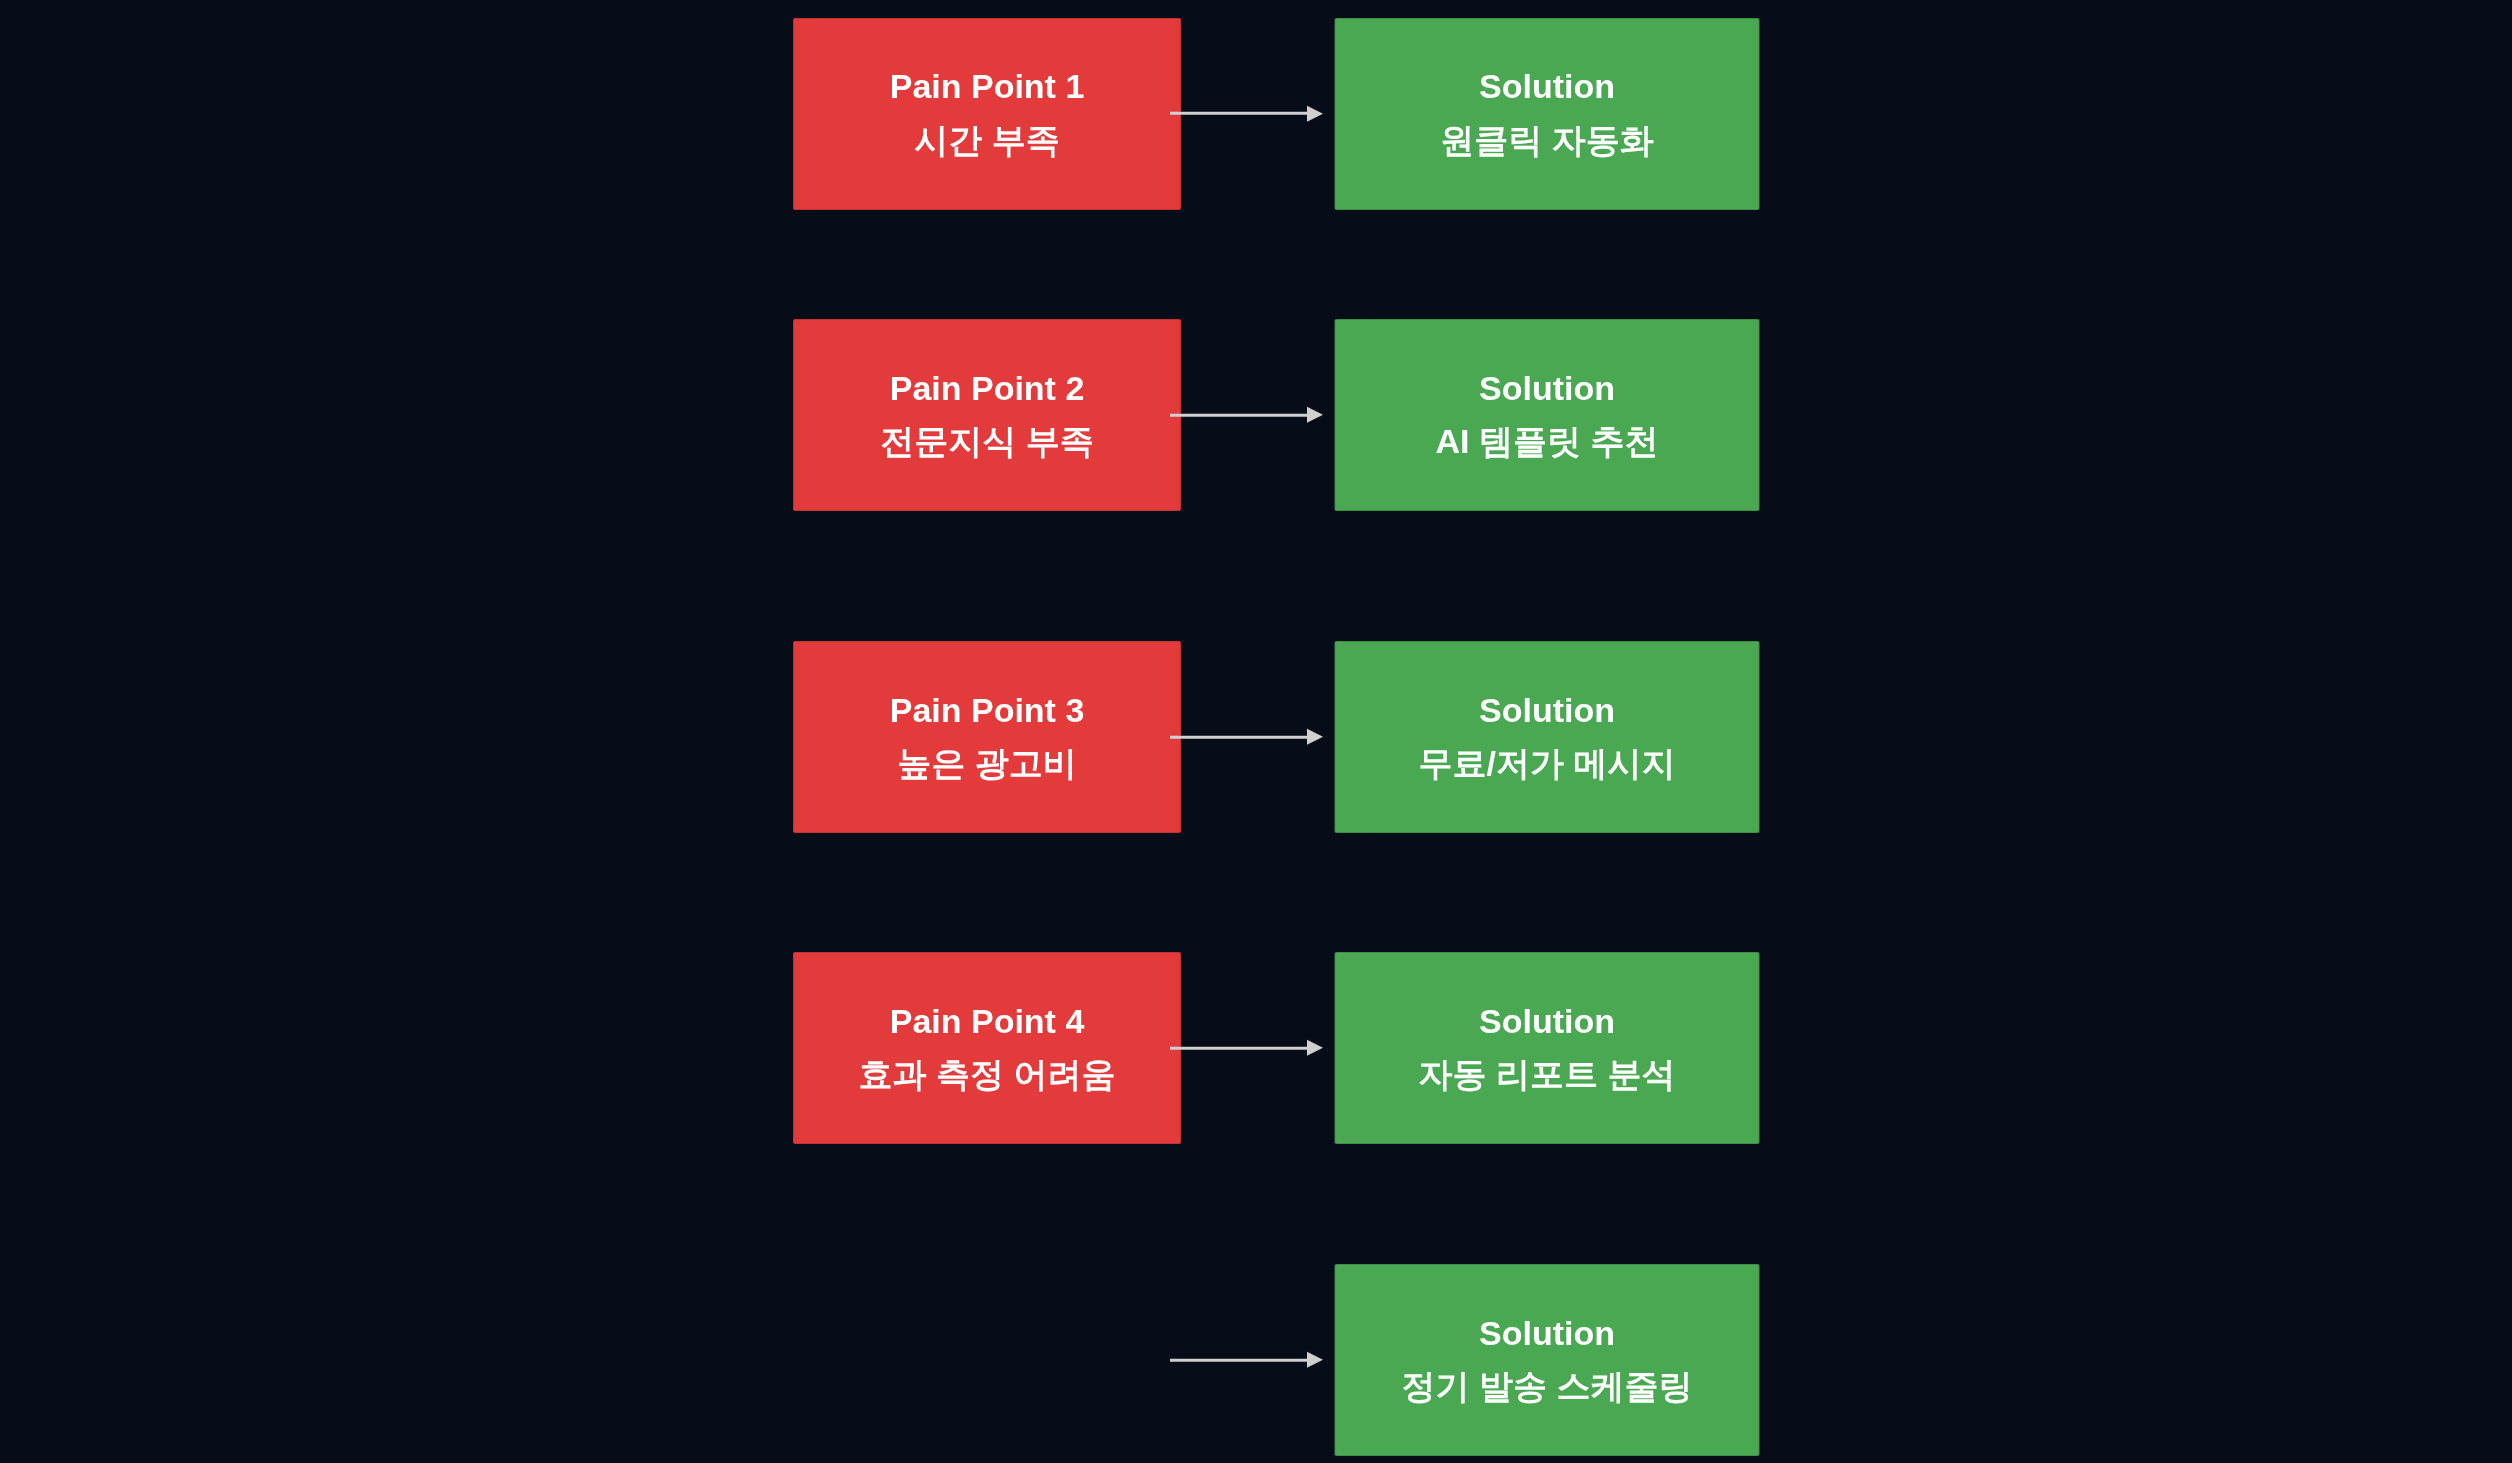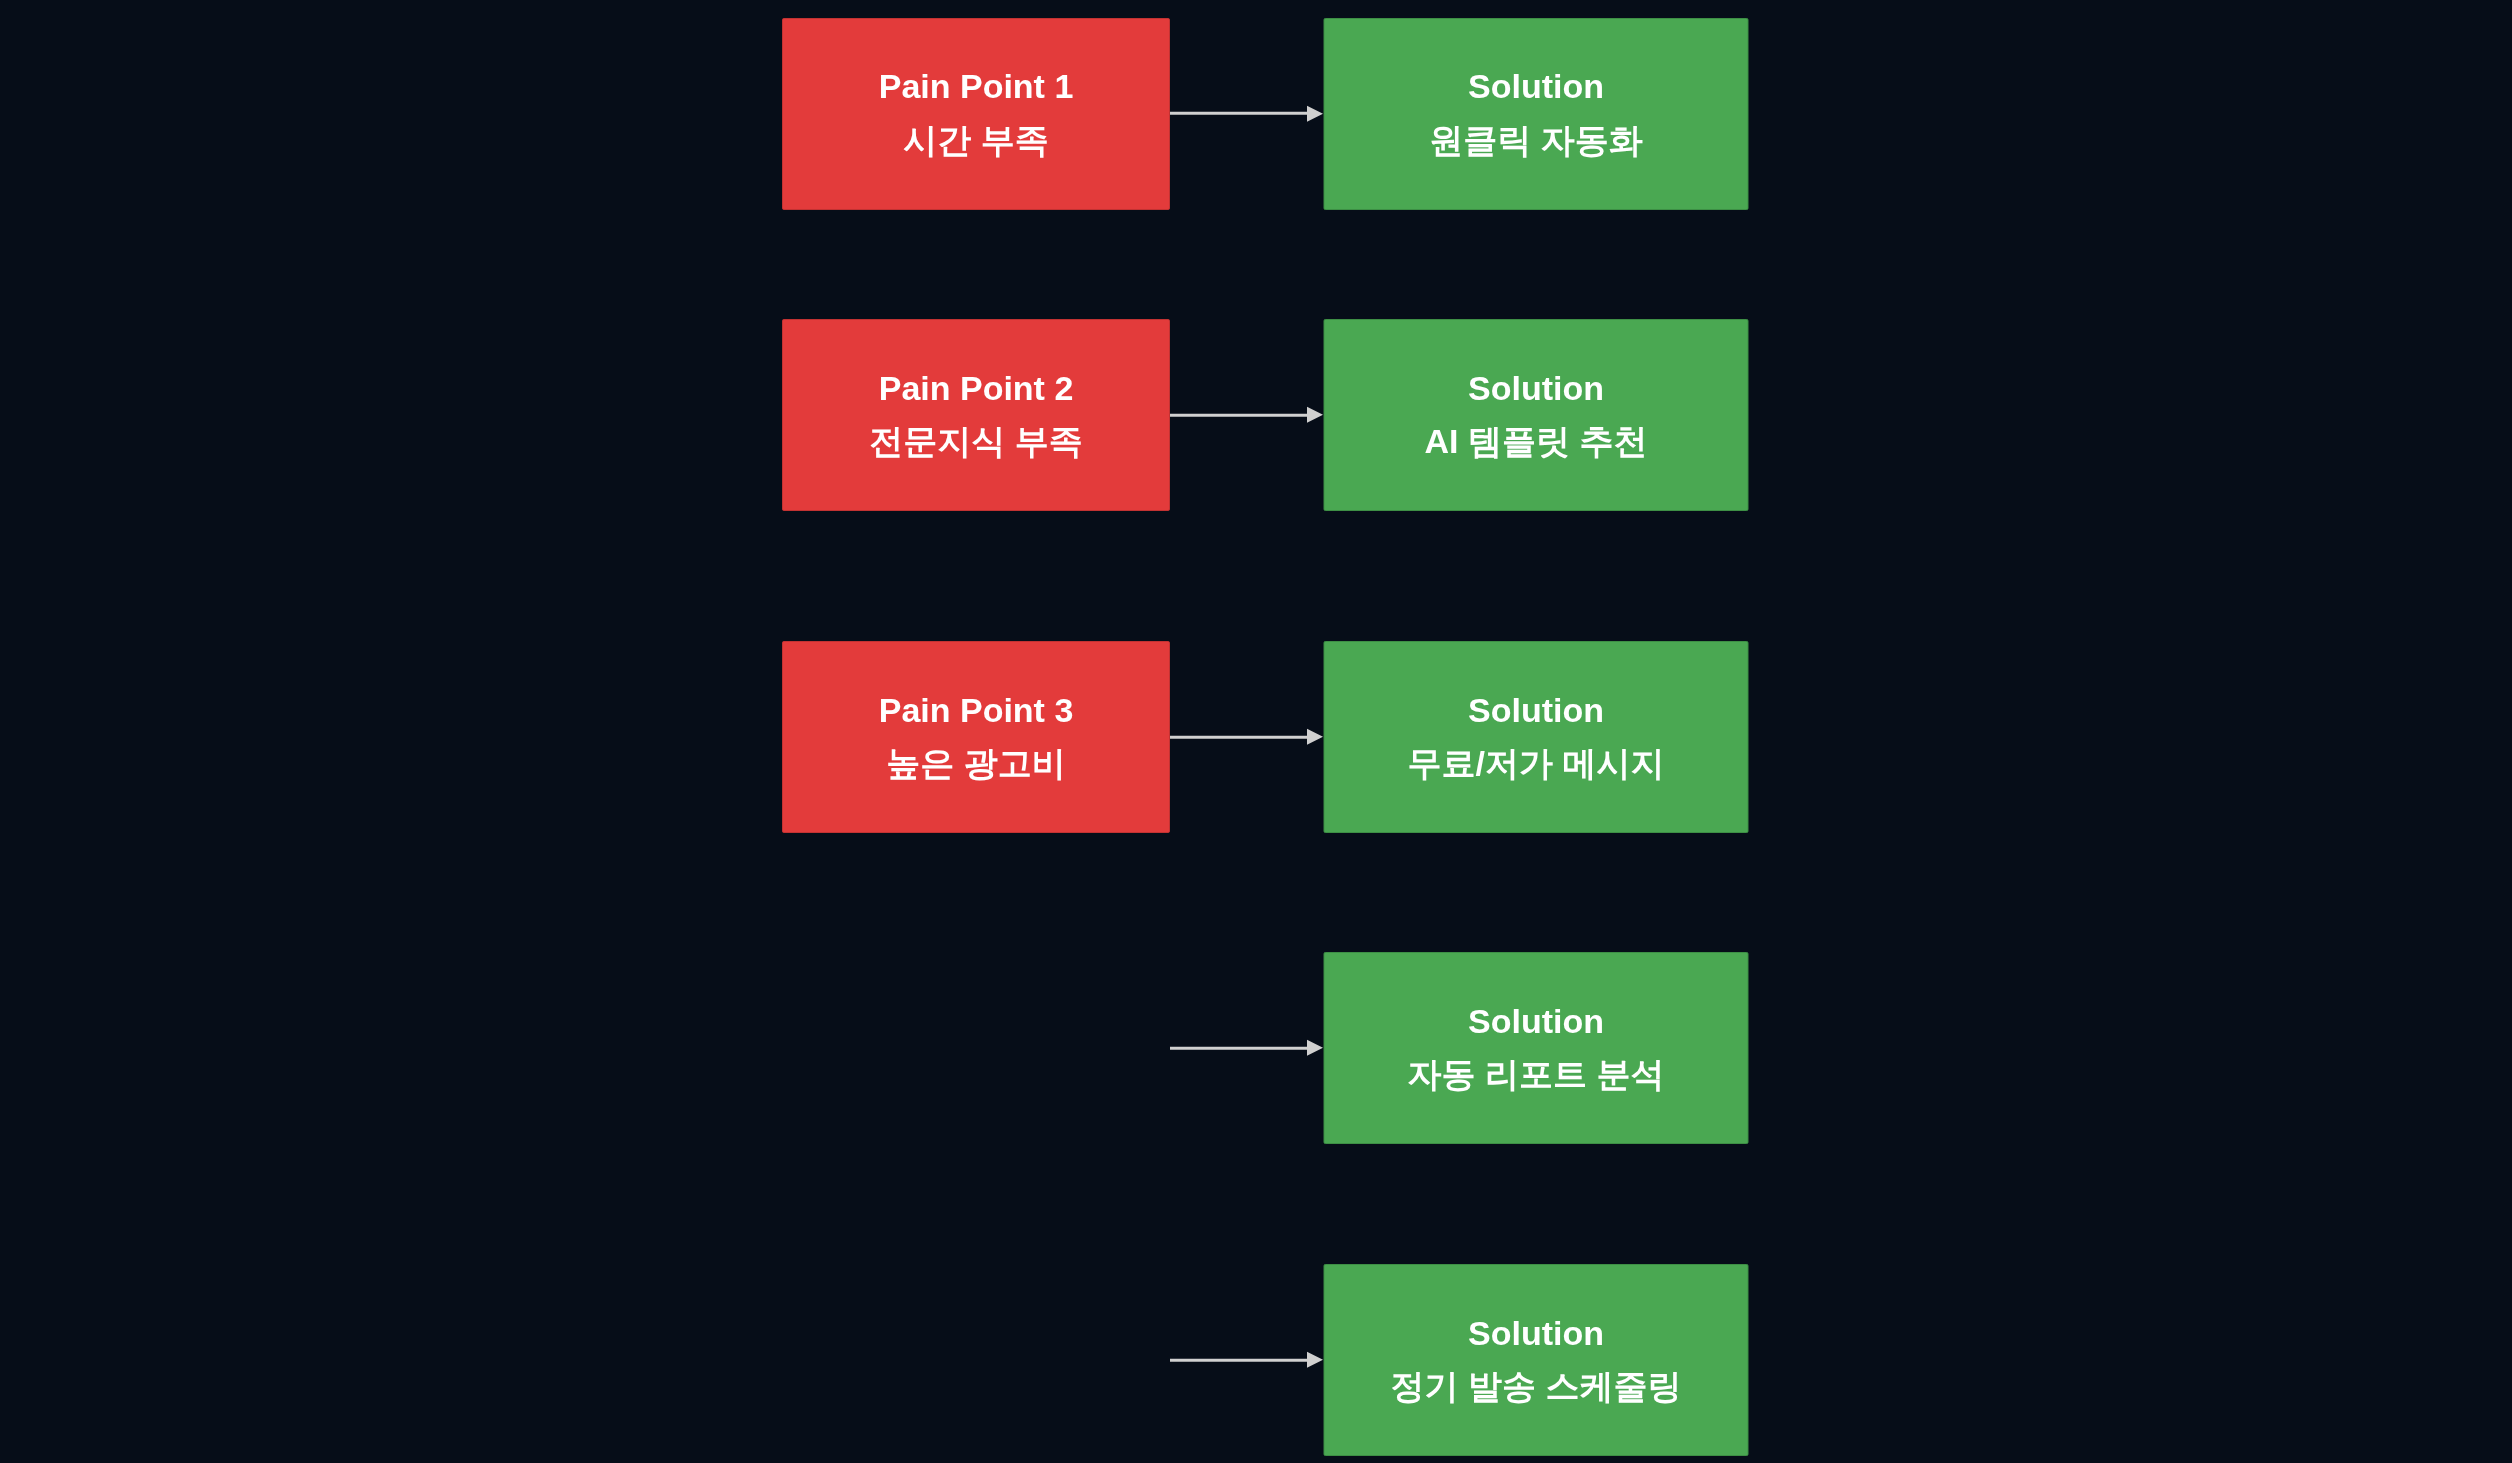--- a/index.html
+++ b/index.html
@@ -31,20 +31,21 @@
     transform: translateX(-50%);
     display: flex;
     flex-direction: column;
     justify-content: center;
     align-items: center;
     gap: 14.8px;
     border-radius: 1.8px;
     box-sizing: border-box;
     color: var(--text, #ffffff);
     text-align: center;
+    margin-left: 11px;
   }
   .box .title,
   .box .subtitle {
     font-size: 34px;
     font-weight: 600;
     line-height: 1.15;
     white-space: nowrap;
   }
   .box.pain {
     left: 976px;
@@ -132,20 +133,24 @@
       <span class="shaft"></span>
       <span class="head"></span>
     </div>
     <div class="box solution">
       <div class="title">Solution</div>
       <div class="subtitle">무료/저가 메시지</div>
     </div>
   </div>
 
   <div class="row row-3">
+    <div class="box pain">
+      <div class="title">Pain Point 4</div>
+      <div class="subtitle">효과 측정 어려움</div>
+    </div>
     <div class="arrow">
       <span class="shaft"></span>
       <span class="head"></span>
     </div>
     <div class="box solution">
       <div class="title">Solution</div>
       <div class="subtitle">자동 리포트 분석</div>
     </div>
   </div>
 

